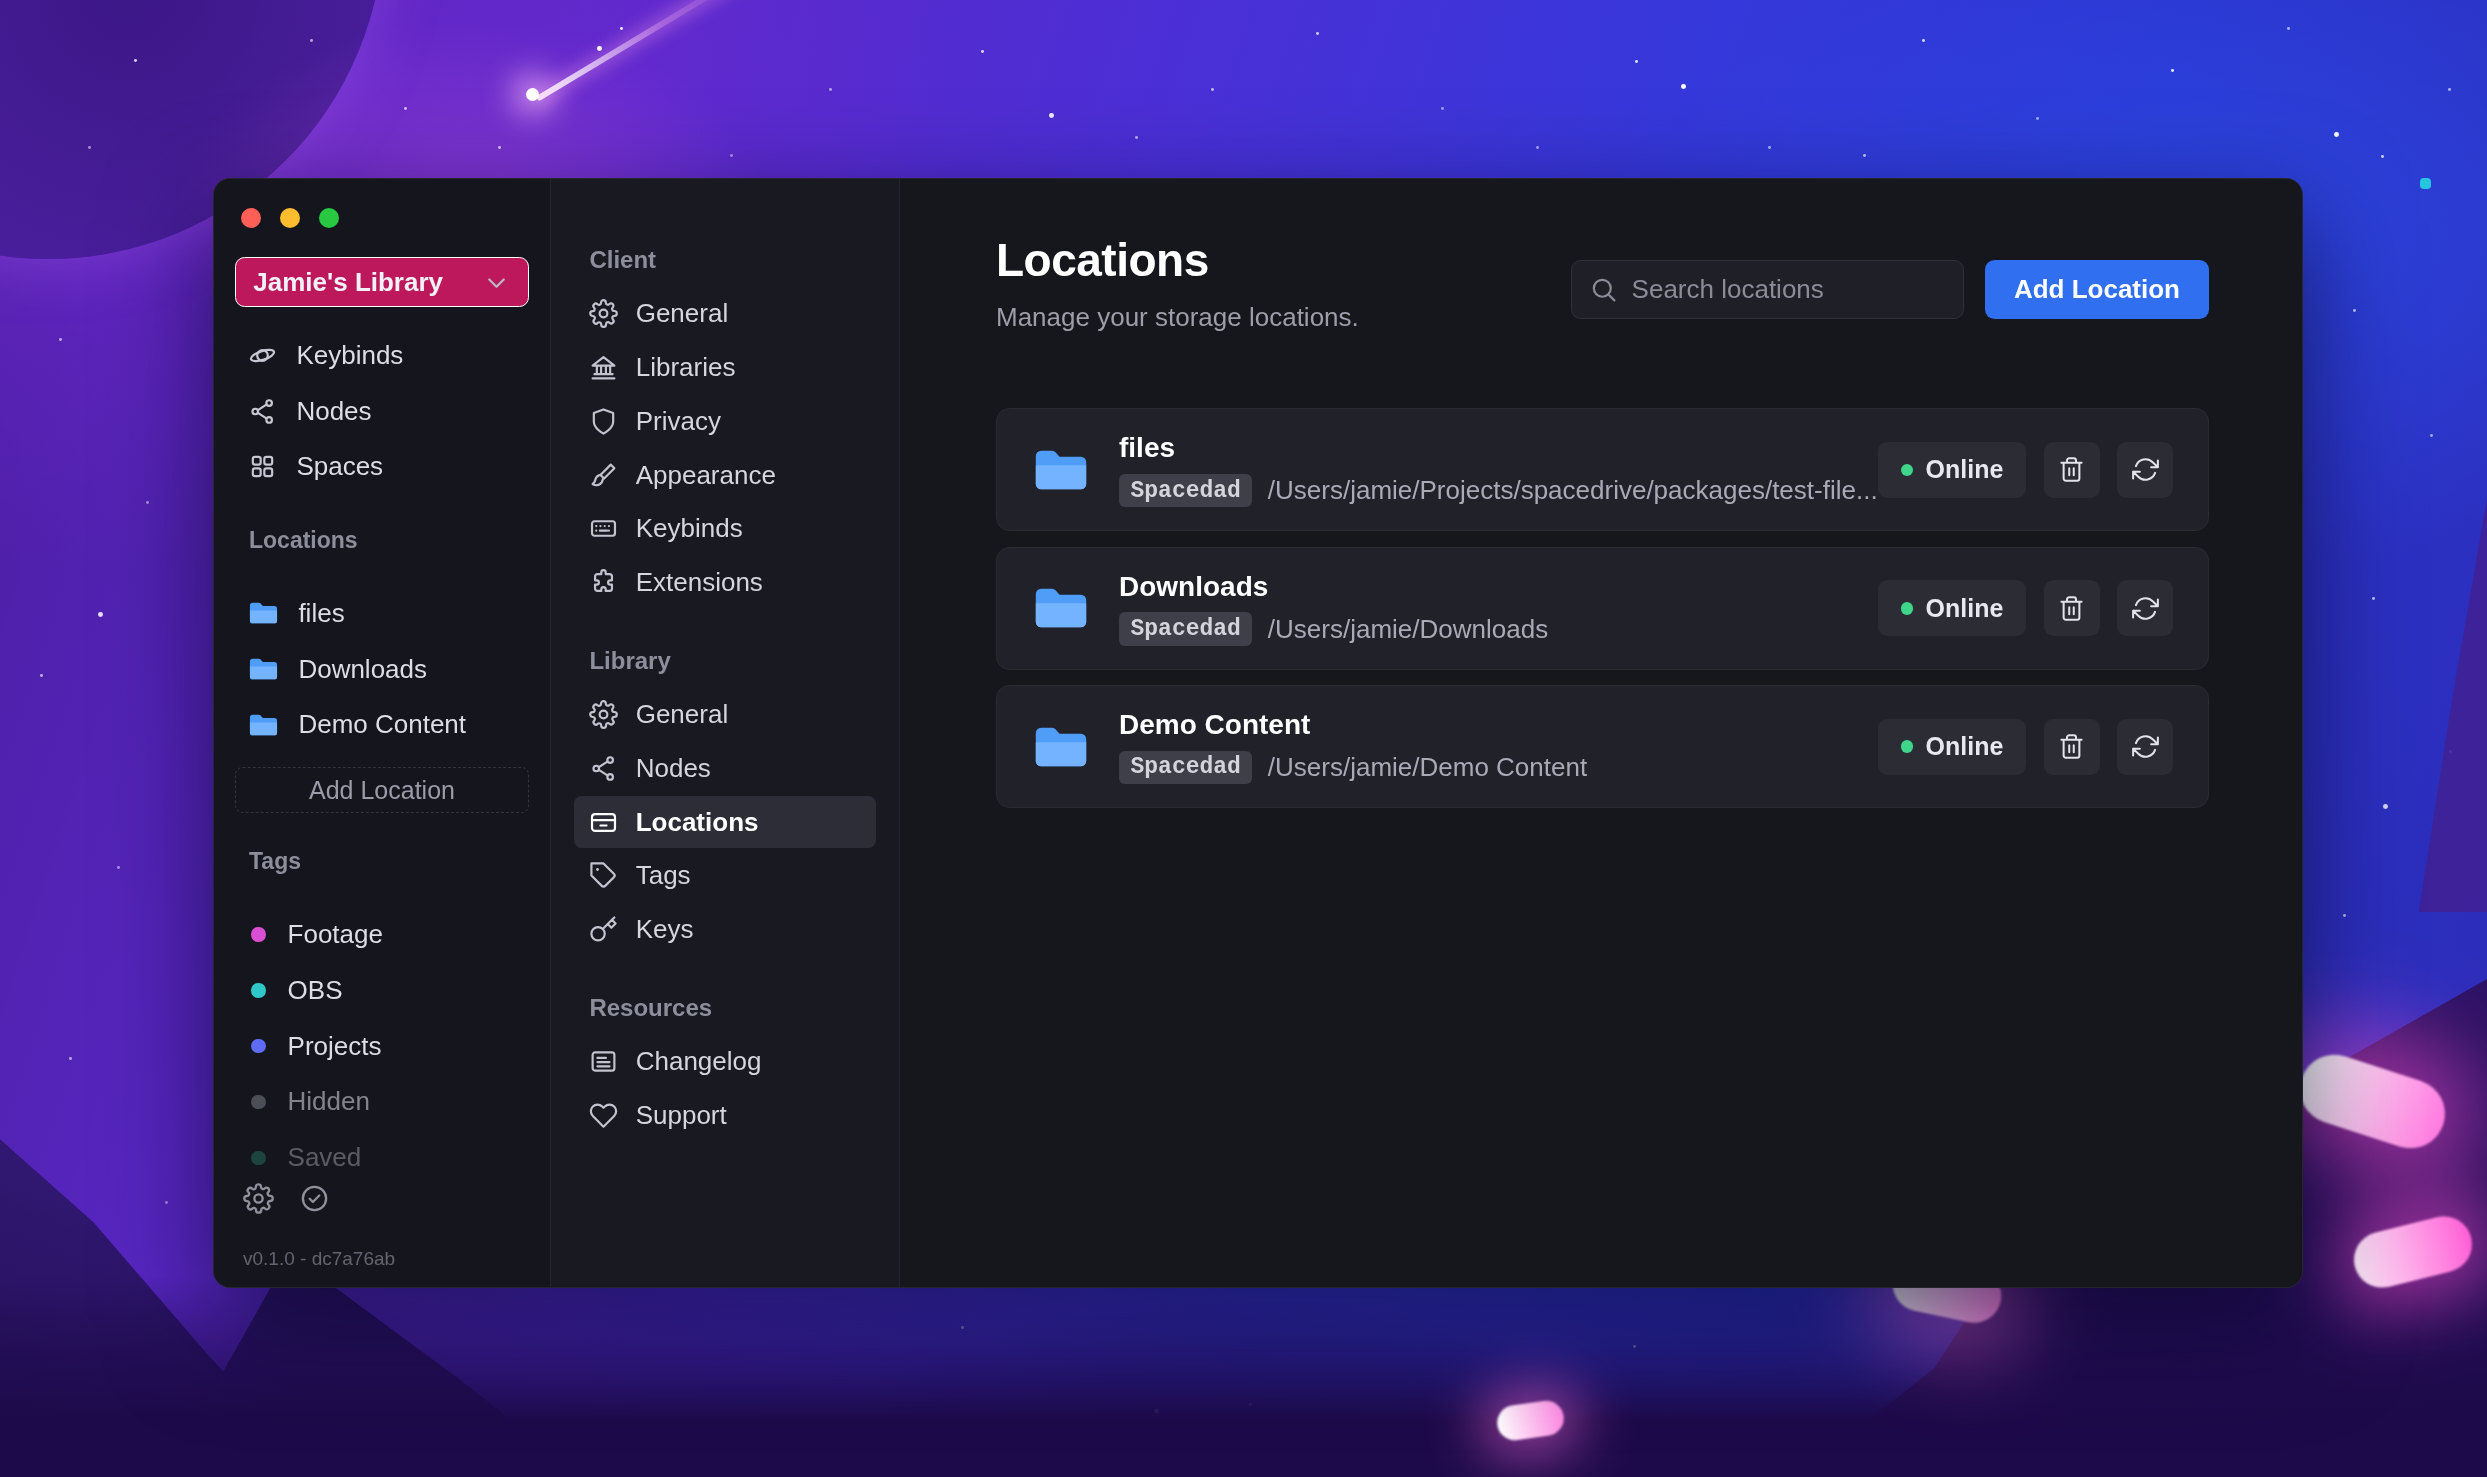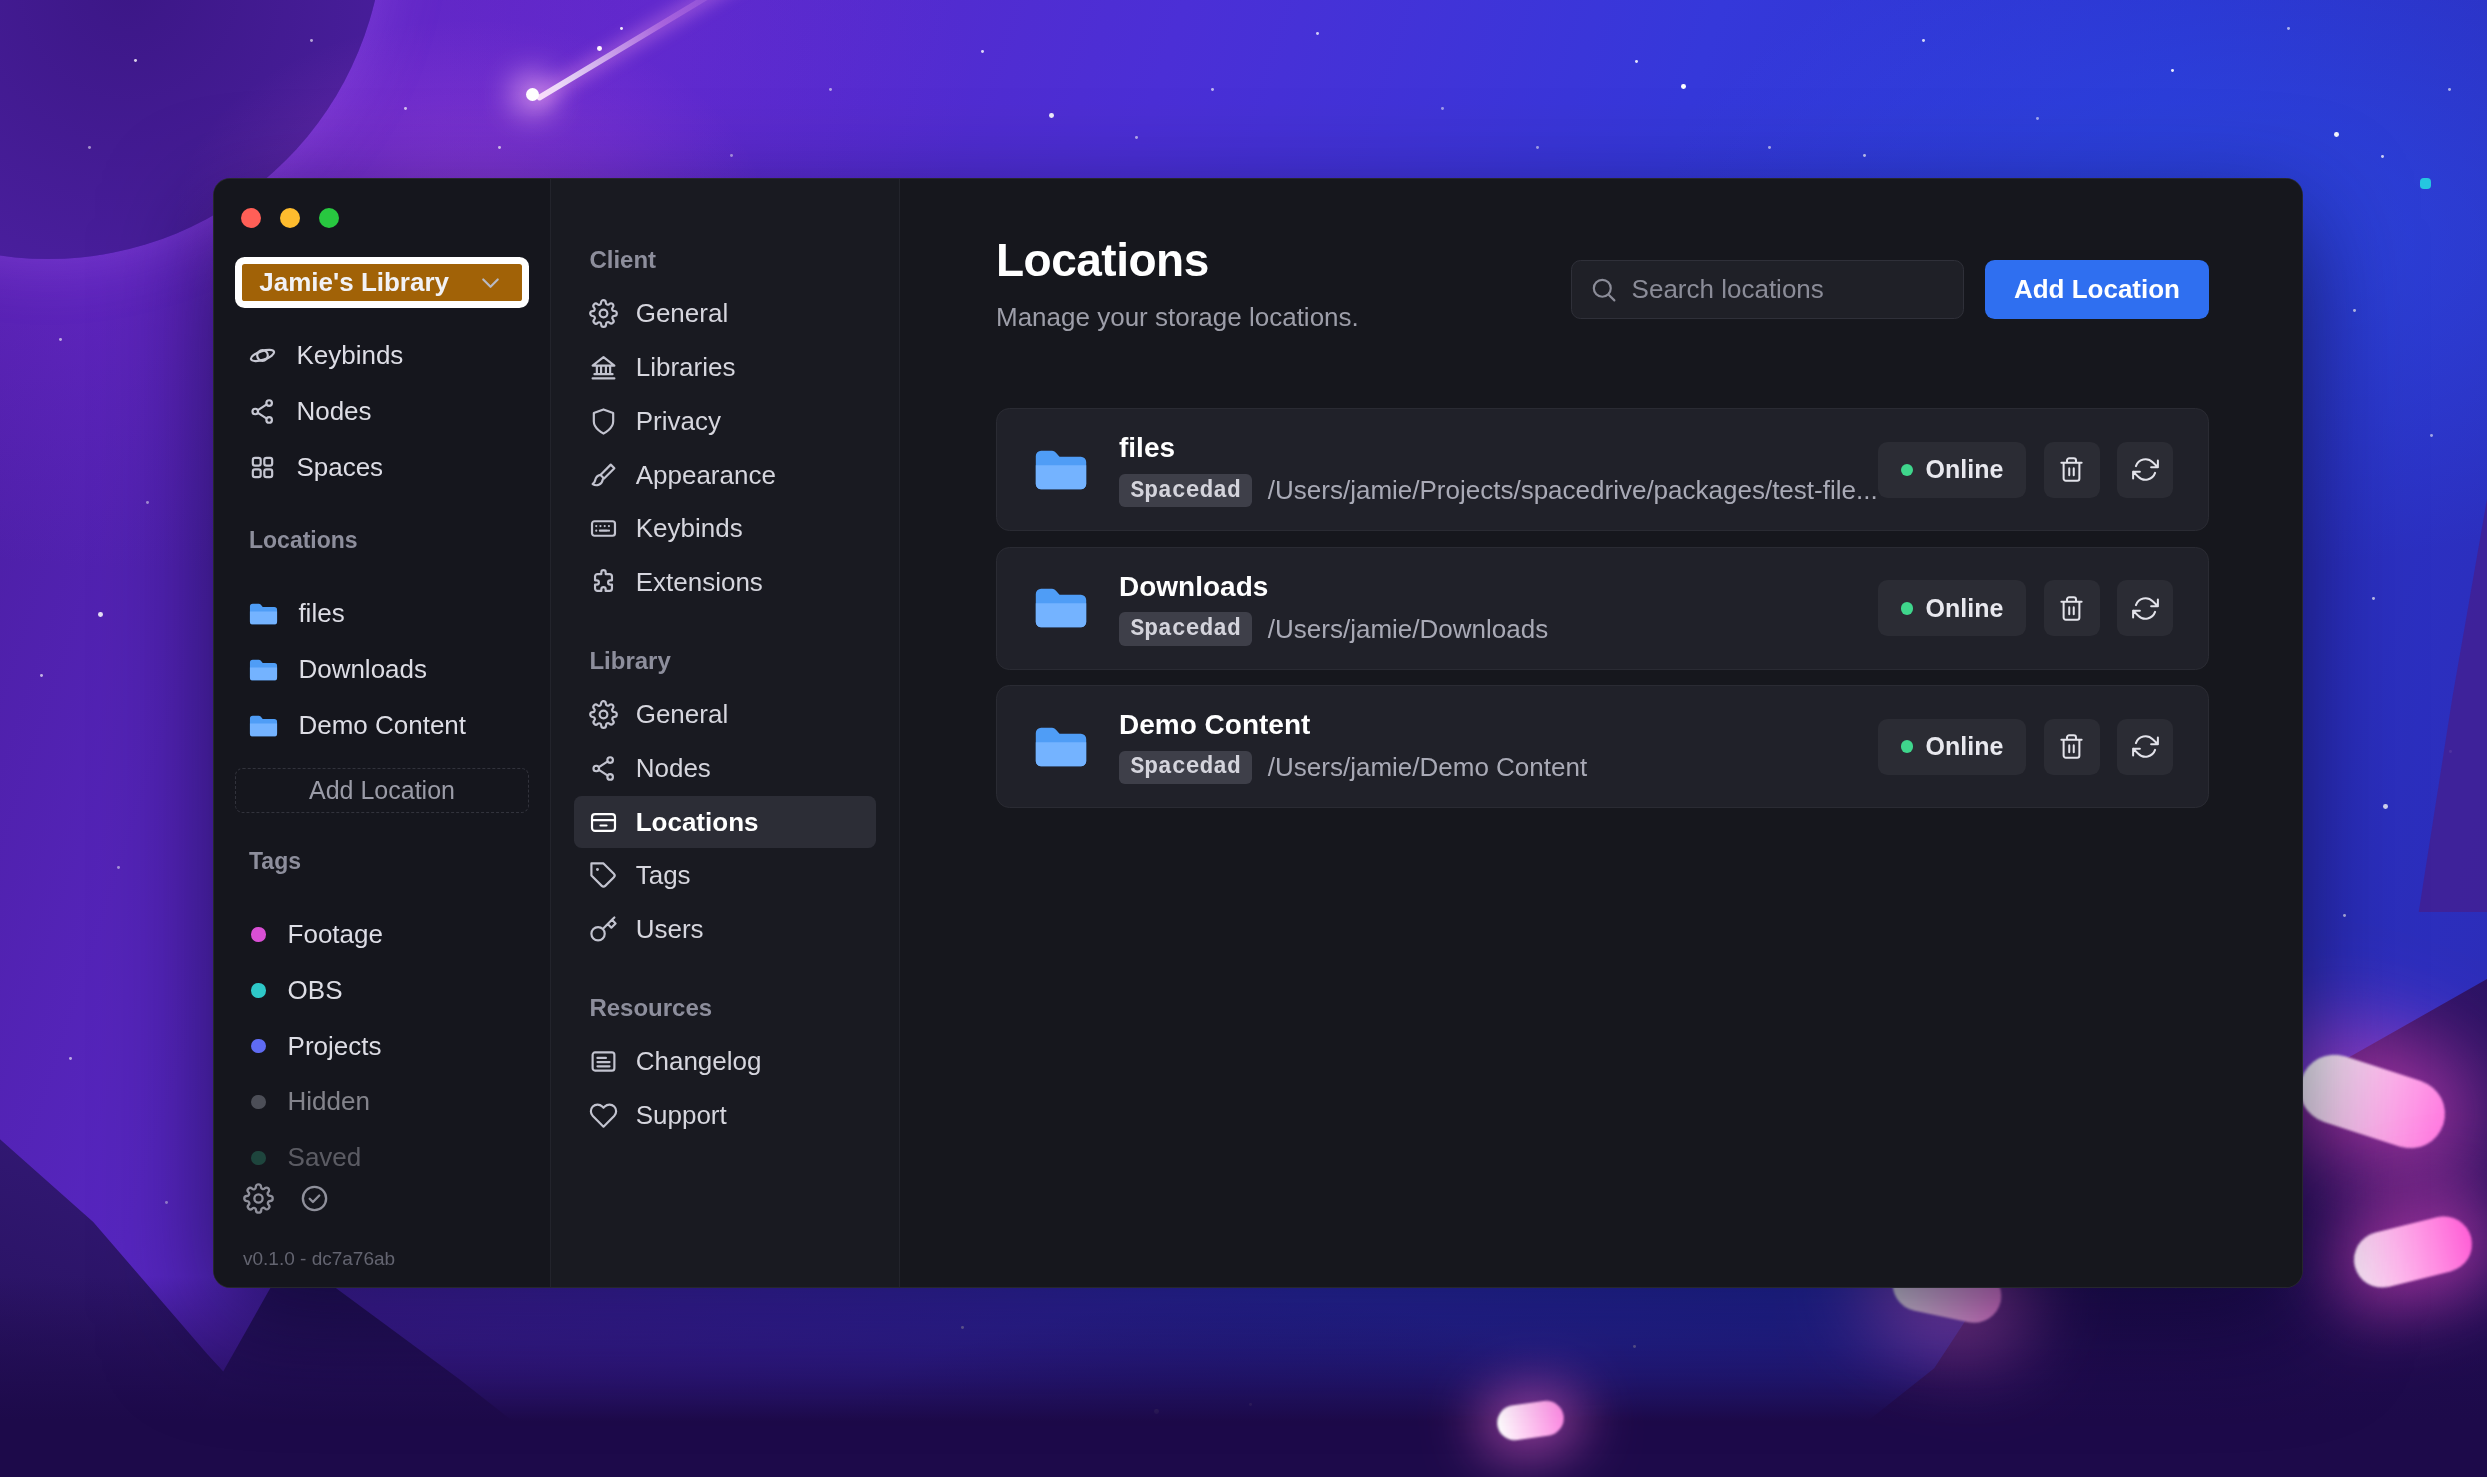--- a/index.html
+++ b/index.html
@@ -103,21 +103,21 @@
   .icon svg { width:29px; height:29px; stroke:currentColor; fill:none;
     stroke-width:1.8; stroke-linecap:round; stroke-linejoin:round; }
   .icon.filled svg { stroke:none; }
 
   
   .sidebar { width:336px; flex:none; background:#15161d; display:flex; flex-direction:column; }
   .traffic { display:flex; gap:19px; padding:29px 0 0 27px; }
   .light { width:20px; height:20px; border-radius:50%; }
   .light.red{ background:#ff5f57; } .light.yellow{ background:#febc2e; } .light.green{ background:#28c840; }
 
-  .lib-selector { margin:29px 21px 0; height:55px; background:#a16207; border:7px solid #ffffff;
+  .lib-selector { margin:29px 21px 0; height:55px; background:#be185d; border:1px solid #ffffff;
     border-radius:9.6px; display:flex; align-items:center; justify-content:space-between; padding:0 17.3px; }
   .lib-selector .label { font-size:26px; font-weight:700; color:#f2f2f6; }
   .lib-selector .icon { color:#b9bac4; }
 
   .side-nav { margin-top:23px; padding:0 19px; display:flex; flex-direction:column; gap:5.8px; }
   .side-item { height:50px; display:flex; align-items:center; gap:19px; padding:0 15.4px;
     border-radius:7.7px; color:#dddde5; font-size:26px; font-weight:500; }
   .side-item .icon { color:#c6c7d2; }
   .side-header { margin:35px 35px 11.5px; font-size:23px; font-weight:700; color:#8d8e9c; }
   .side-item.dim1 { opacity:.55; } .side-item.dim2 { opacity:.35; }
@@ -424,21 +424,21 @@
             </svg>
         </span>
         <span>Tags</span>
       </div>
       <div class="snav-item">
         <span class="icon">
           <svg viewBox="0 0 24 24">
               <path d="M21 2l-2 2m-7.6 7.6a5.5 5.5 0 1 1-7.8 7.8 5.5 5.5 0 0 1 7.8-7.8zm0 0L15.5 7.5m0 0l3 3L22 7l-3-3-3.5 3.5z"></path>
             </svg>
         </span>
-        <span>Users</span>
+        <span>Keys</span>
       </div>
     </div>
 
     <div class="snav-section">
       <div class="snav-title">Resources</div>
       <div class="snav-item">
         <span class="icon">
           <svg viewBox="0 0 24 24">
               <rect x="3" y="4.5" width="18" height="15" rx="2"></rect>
               <path d="M7 9h7M7 12.5h10M7 16h10"></path>

